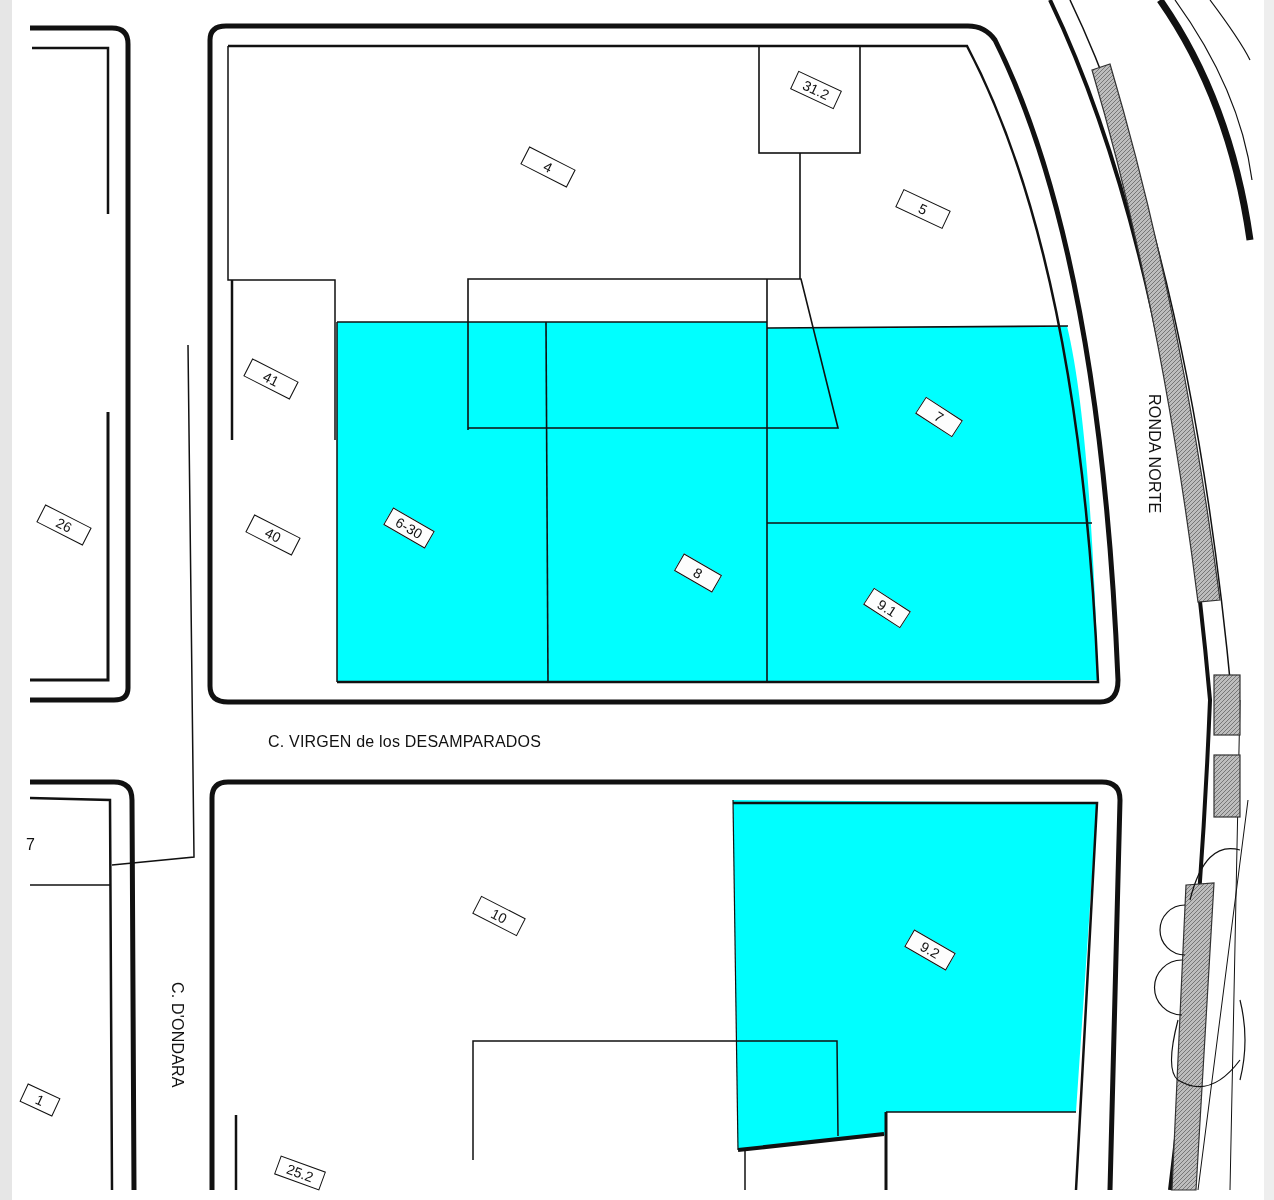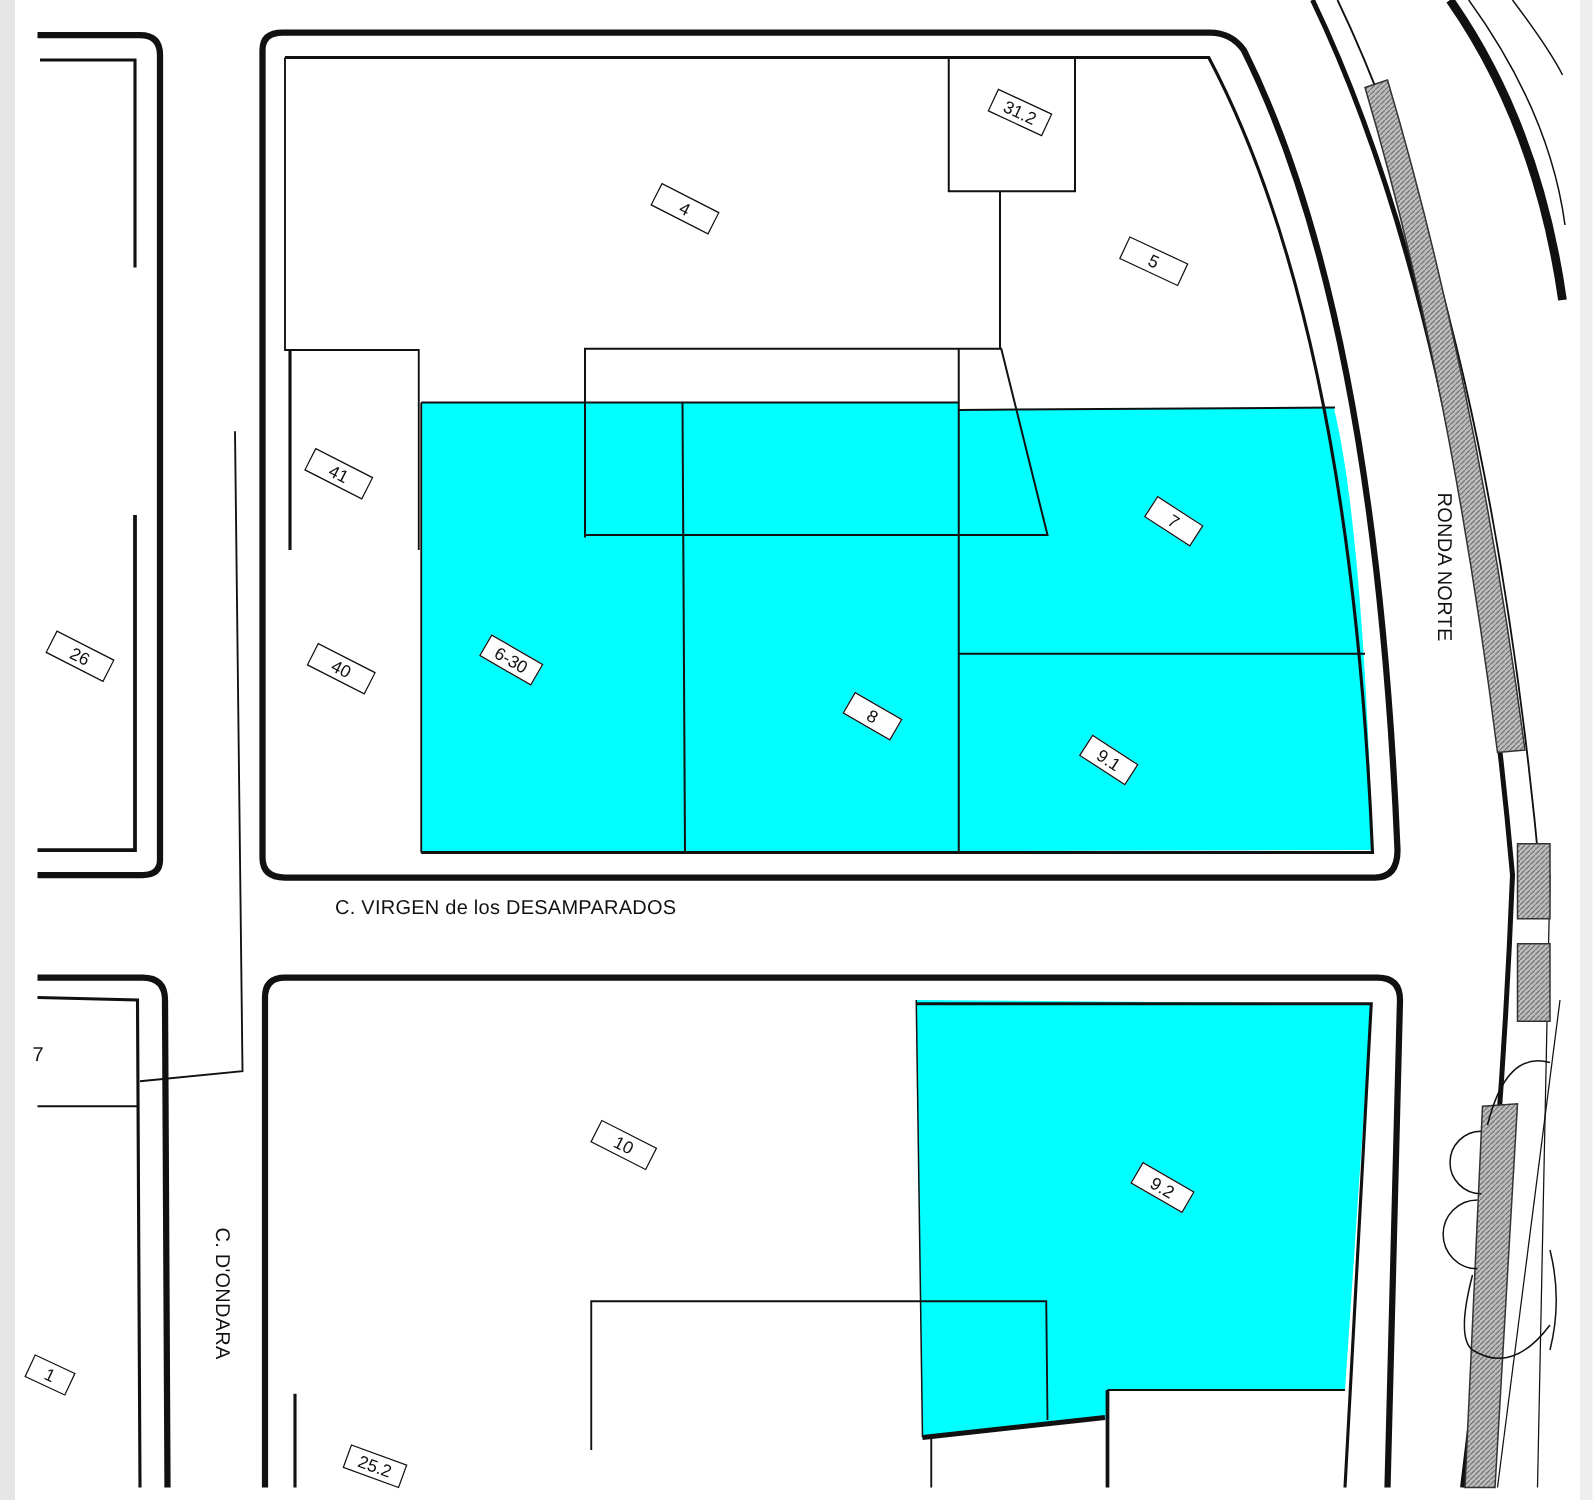--- a/index.html
+++ b/index.html
@@ -116,15 +116,15 @@
 <div class="lbl on-cyan" style="left:385px;top:518px;width:34px;transform:rotate(30deg);">6-30</div>
 <div class="lbl on-cyan" style="left:917px;top:407px;width:30px;transform:rotate(33deg);">7</div>
 <div class="lbl on-cyan" style="left:676px;top:563px;width:30px;transform:rotate(30deg);">8</div>
 <div class="lbl on-cyan" style="left:865px;top:598px;width:30px;transform:rotate(33deg);">9.1</div>
 <div class="lbl" style="left:474px;top:906px;width:36px;transform:rotate(27deg);">10</div>
 <div class="lbl on-cyan" style="left:906px;top:940px;width:34px;transform:rotate(30deg);">9.2</div>
 <div class="lbl" style="left:276px;top:1163px;width:34px;transform:rotate(20deg);">25.2</div>
 <div class="street" style="left:26px;top:836px;font-size:16px;">7</div>
 <div class="lbl" style="left:22px;top:1090px;width:10px;padding:0 3px;transform:rotate(25deg);">1</div>
 
-<div class="street" style="left:268px;top:718px;">C. VIRGEN  de los  DESAMPARADOS</div>
+<div class="street" style="left:268px;top:733px;">C. VIRGEN  de los  DESAMPARADOS</div>
 <div class="street vert" style="left:1163px;top:394px;">RONDA  NORTE</div>
 <div class="street vert" style="left:186px;top:982px;">C.  D'ONDARA</div>
 
 </body></html>

